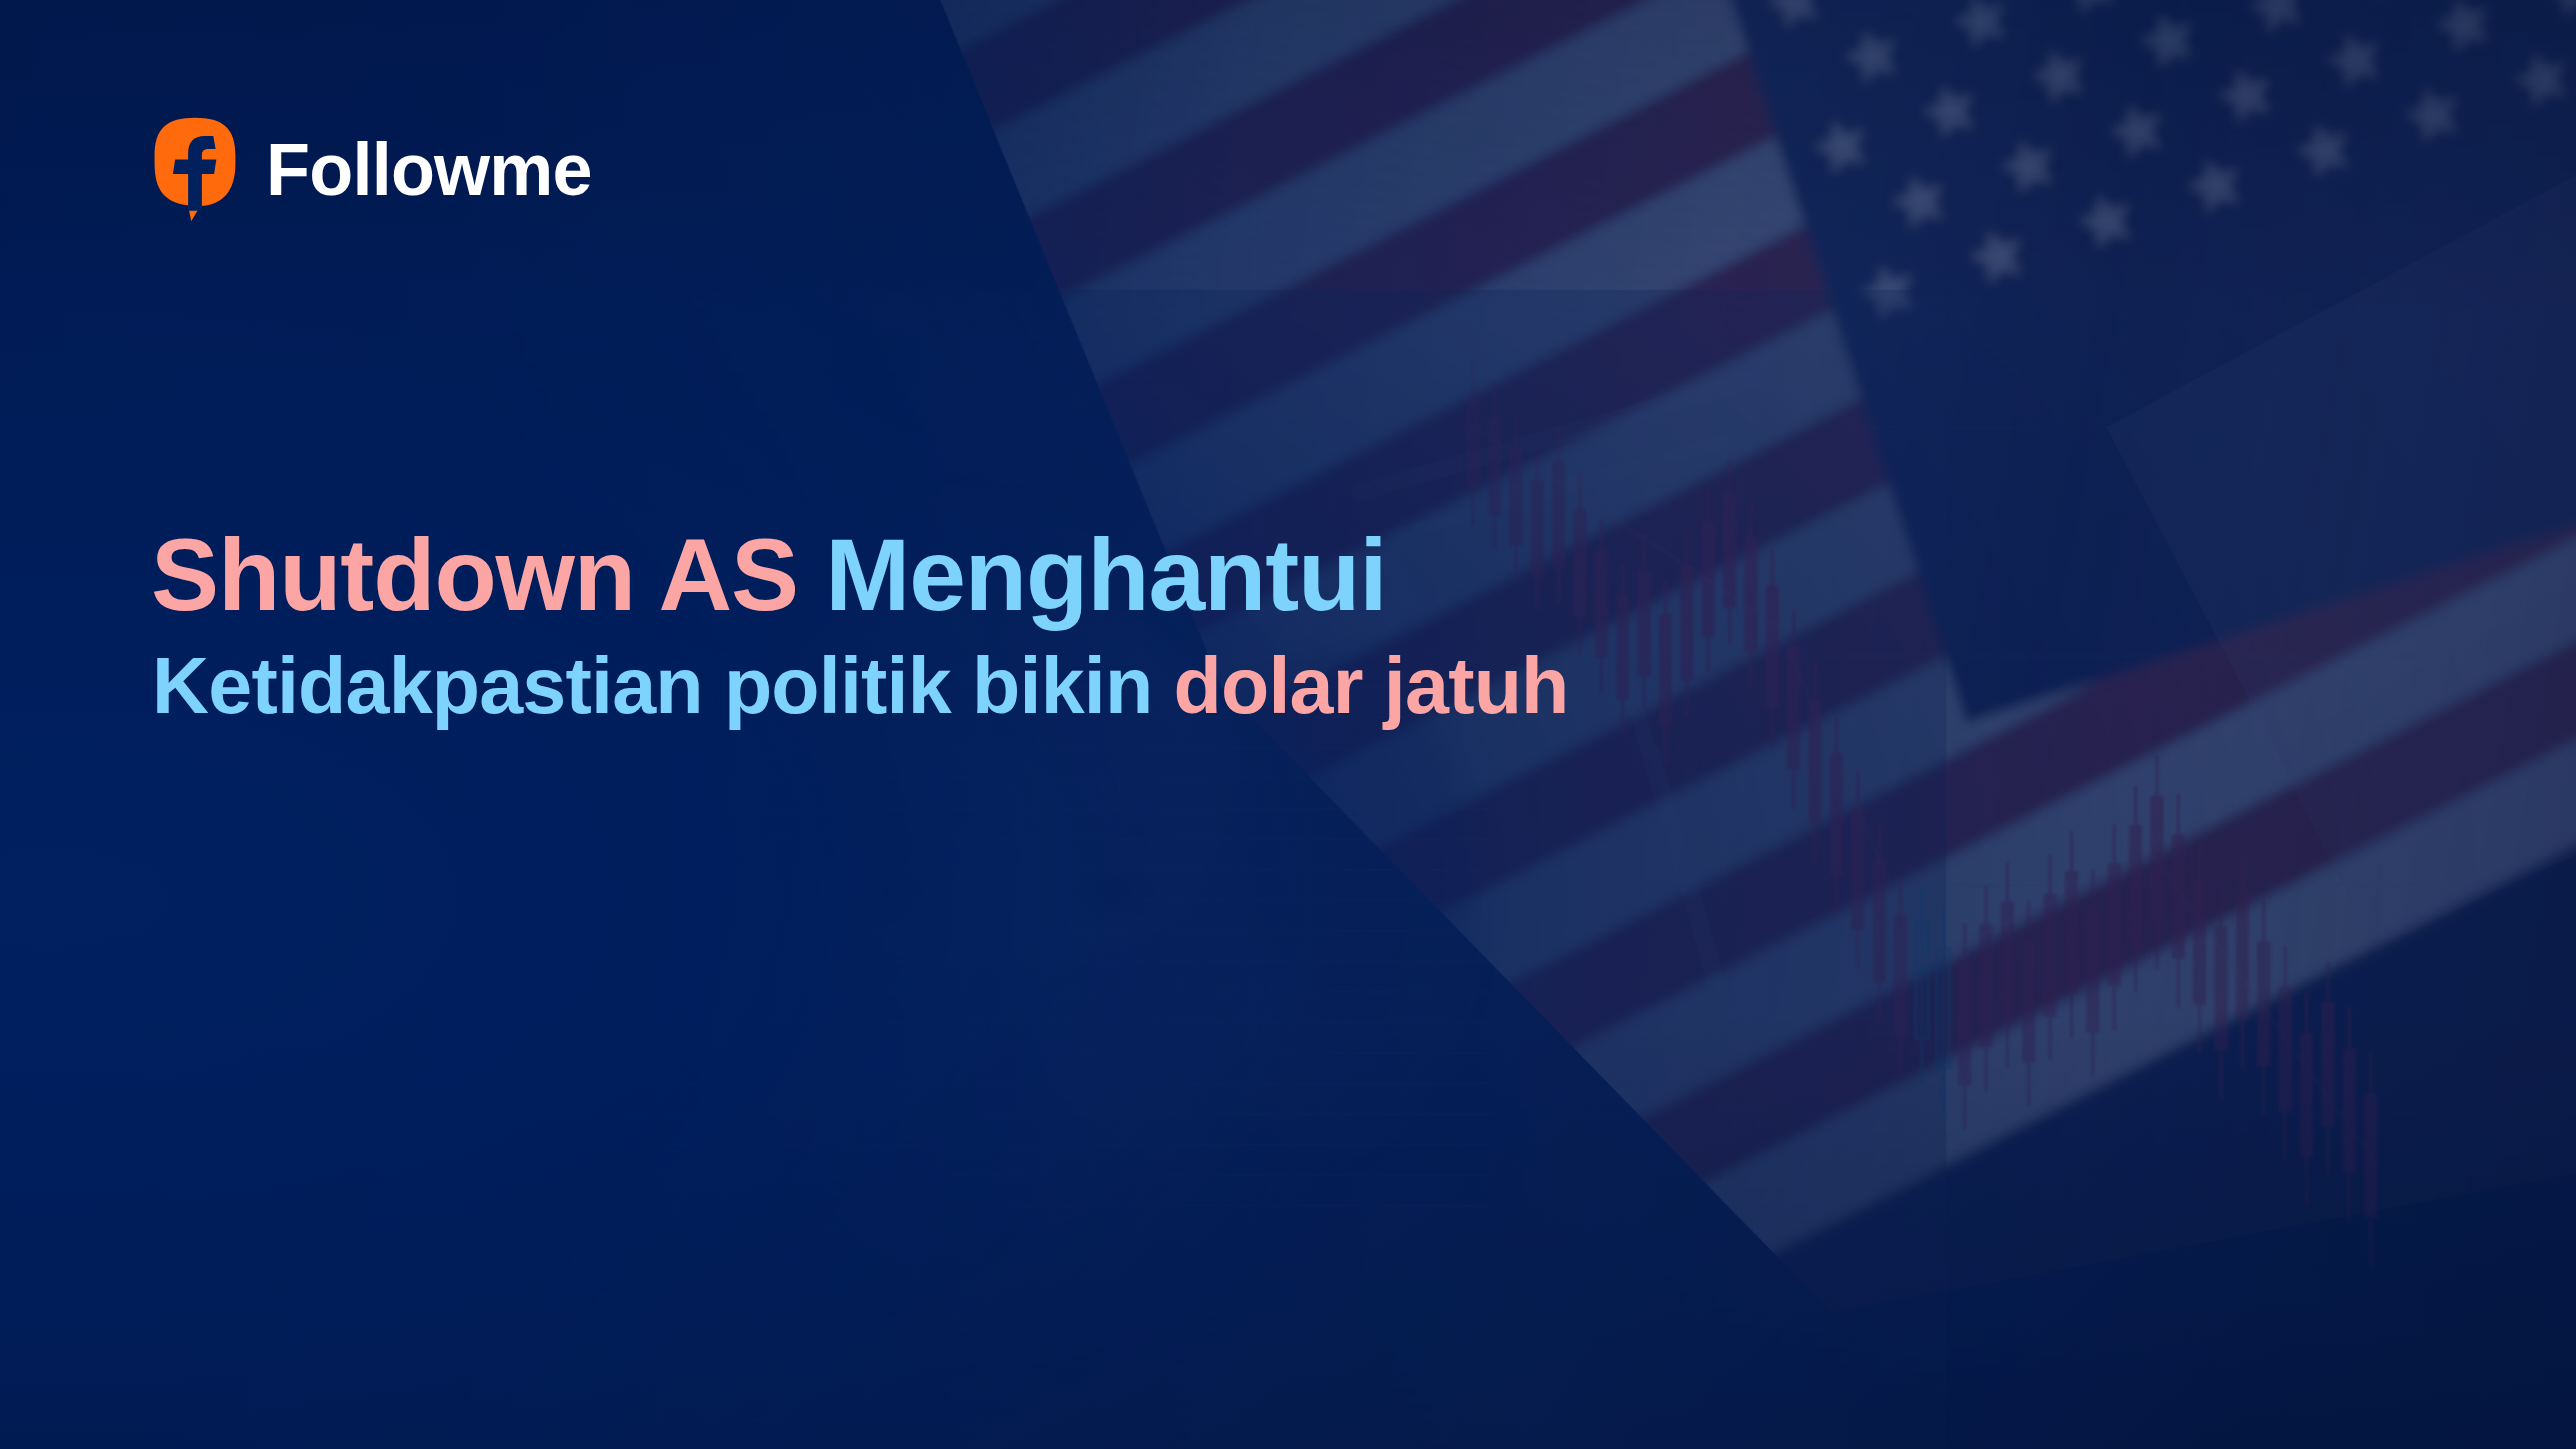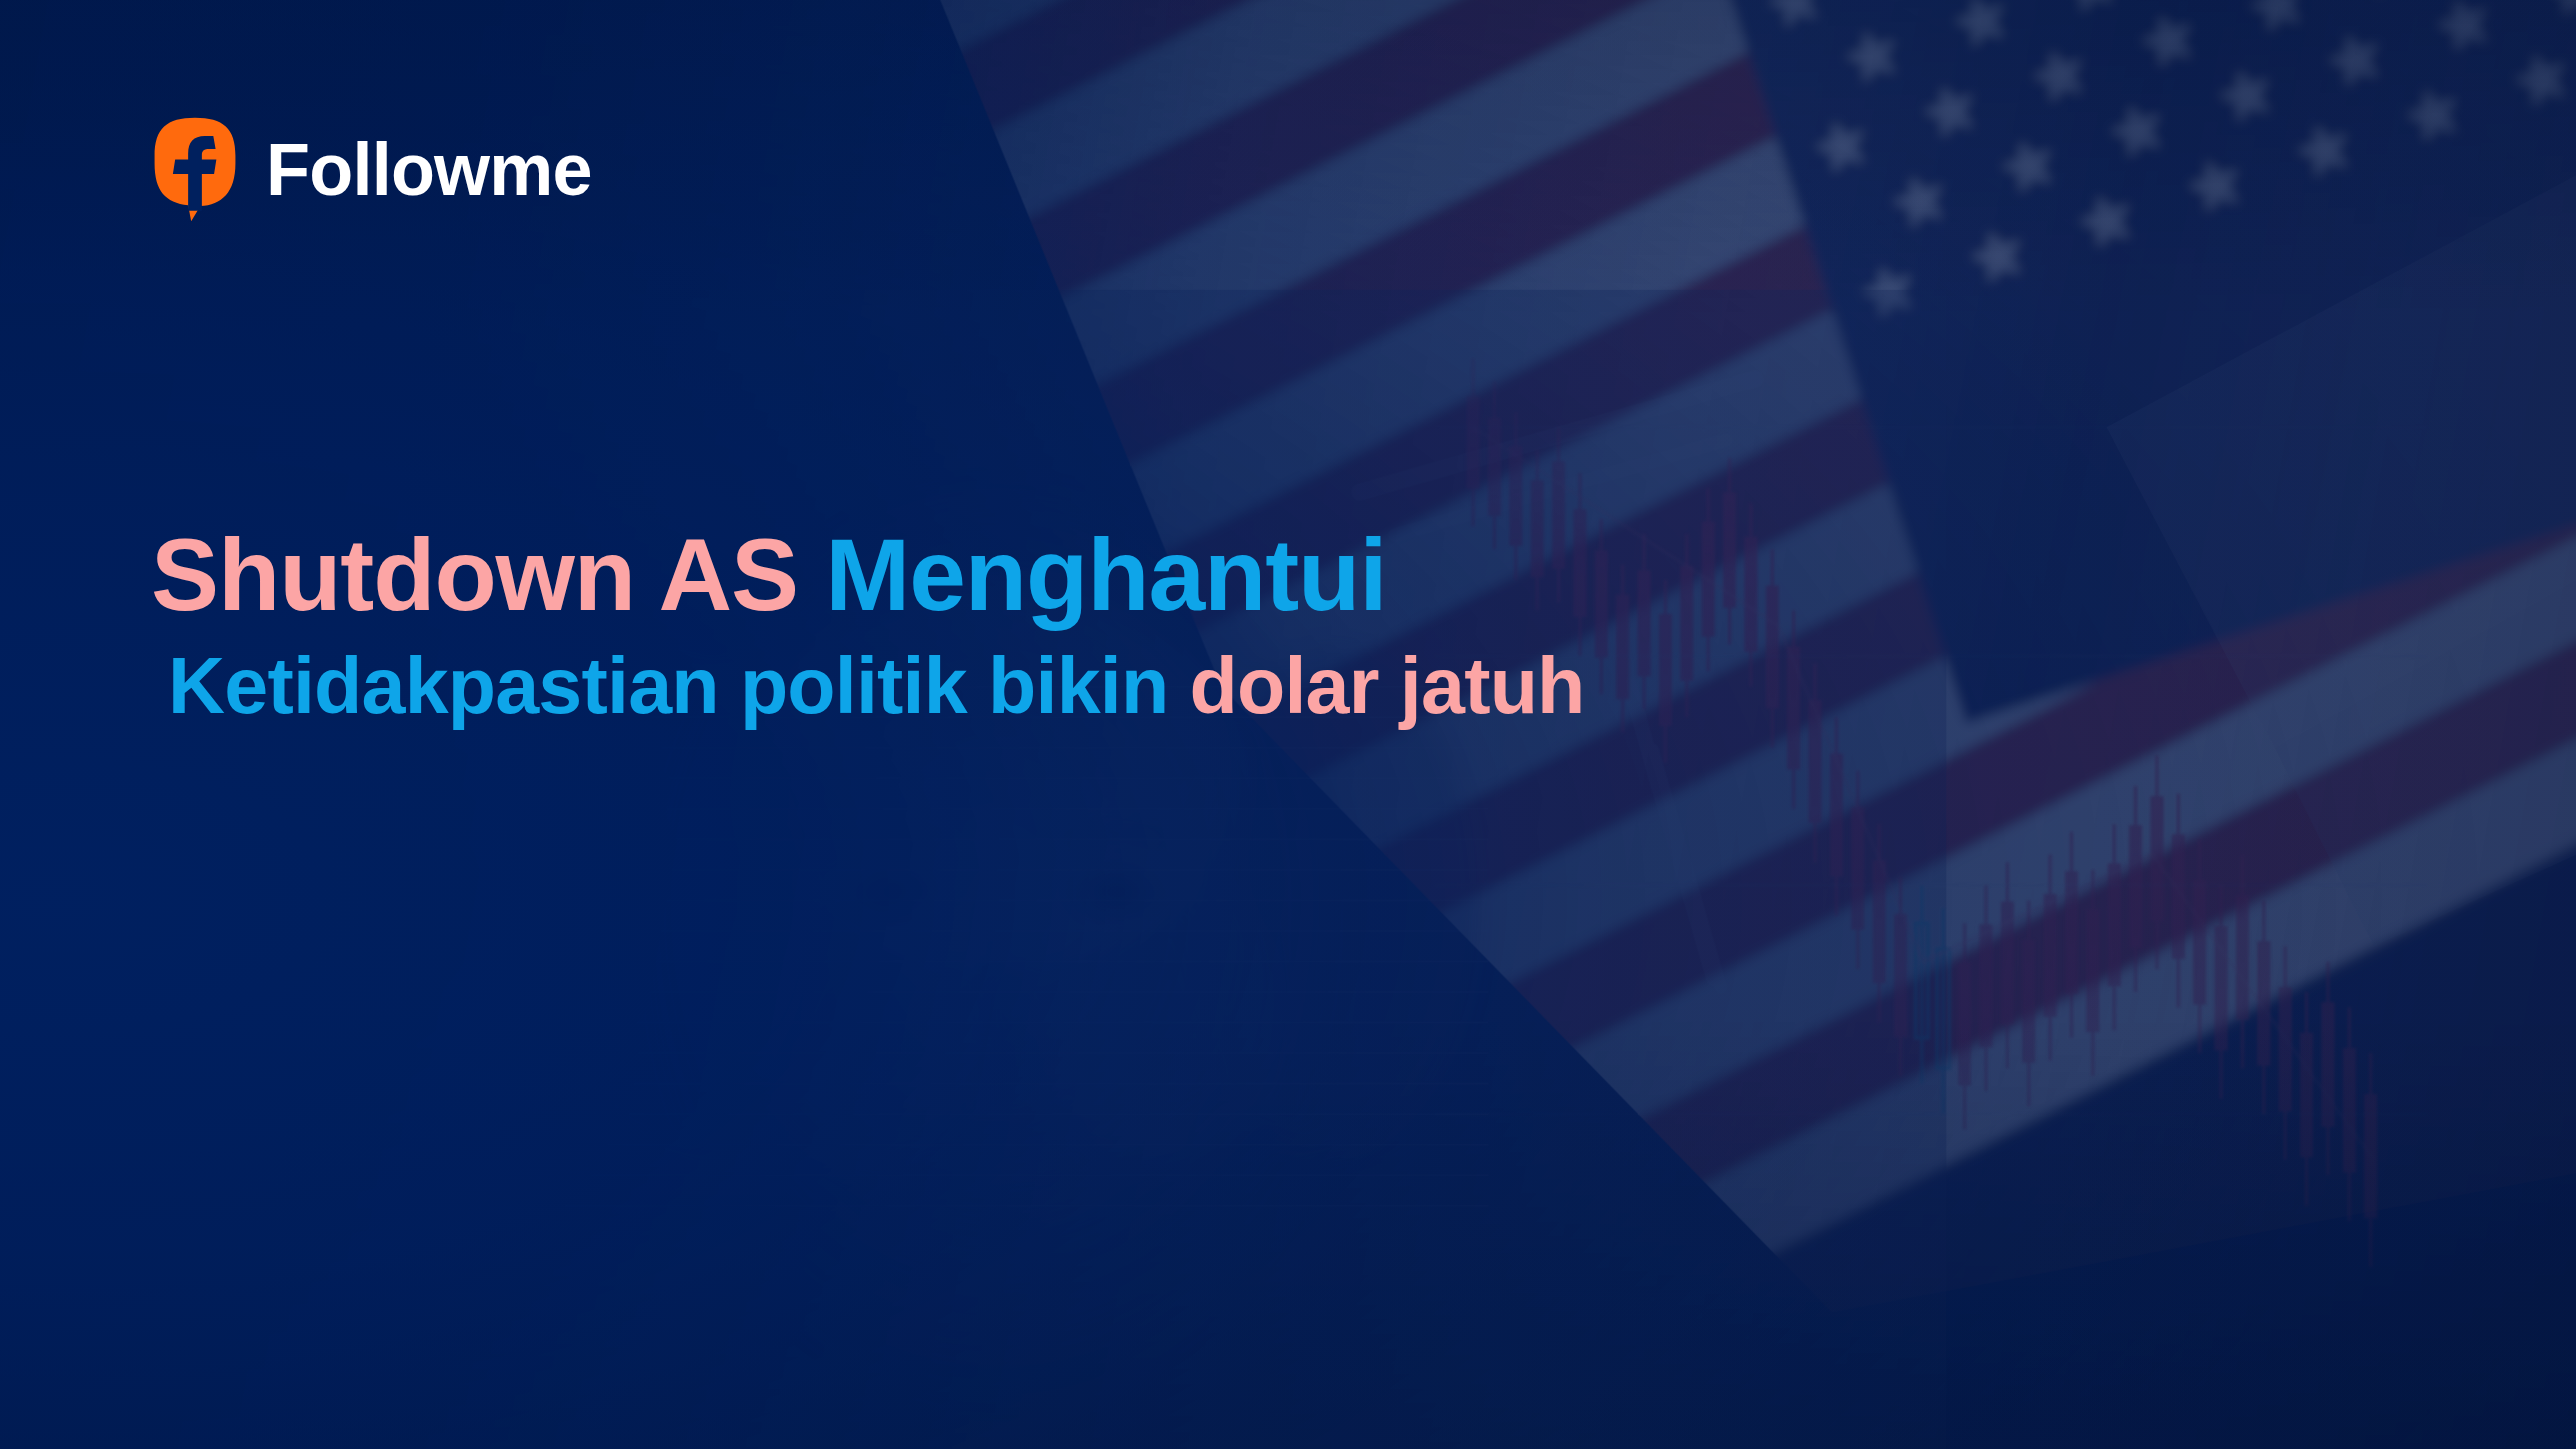--- a/index.html
+++ b/index.html
@@ -104,25 +104,25 @@
     white-space: nowrap;
     margin: 0 0 20px 0;
     color: #ffffff;
   }
   #headline-line-2 {
     font-size: 79px;
     font-weight: 600;
     line-height: 1.0;
     letter-spacing: -0.8px;
     white-space: nowrap;
-    margin: 17px;
+    margin: 1px;
     color: #ffffff;
   }
   .hl-accent { color: #fca5a5; }
-  .hl-plain  { color: #0ea5e9; text-align: right; }
+  .hl-plain  { color: #7dd3fc; text-align: right; }
 
   
   #cta-line {
     position: absolute;
     left: 153px;
     top: 1171px;
     font-size: 44px;
     font-weight: 400;
     letter-spacing: -0.2px;
     line-height: 1;

